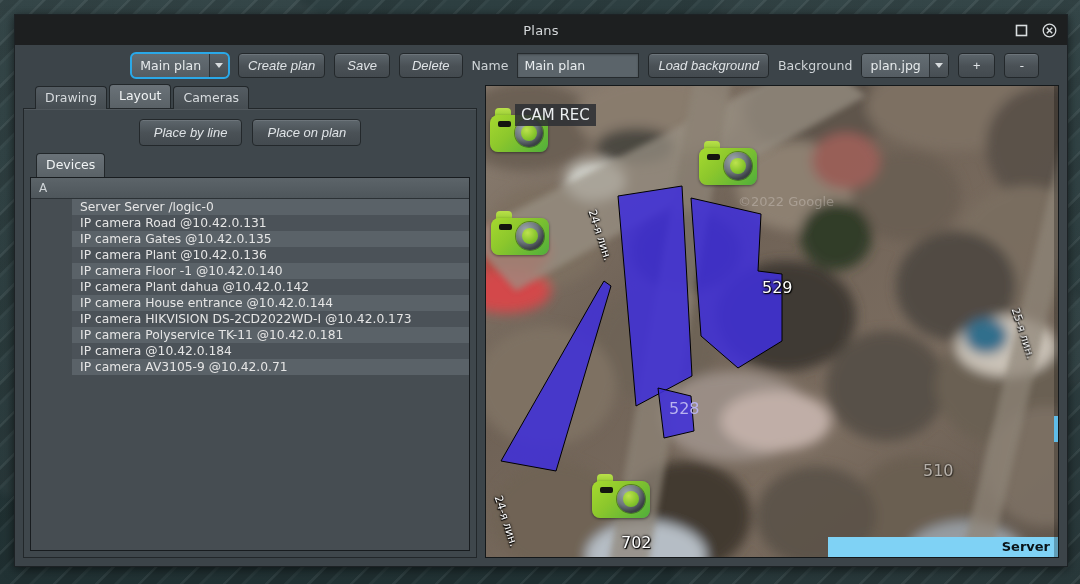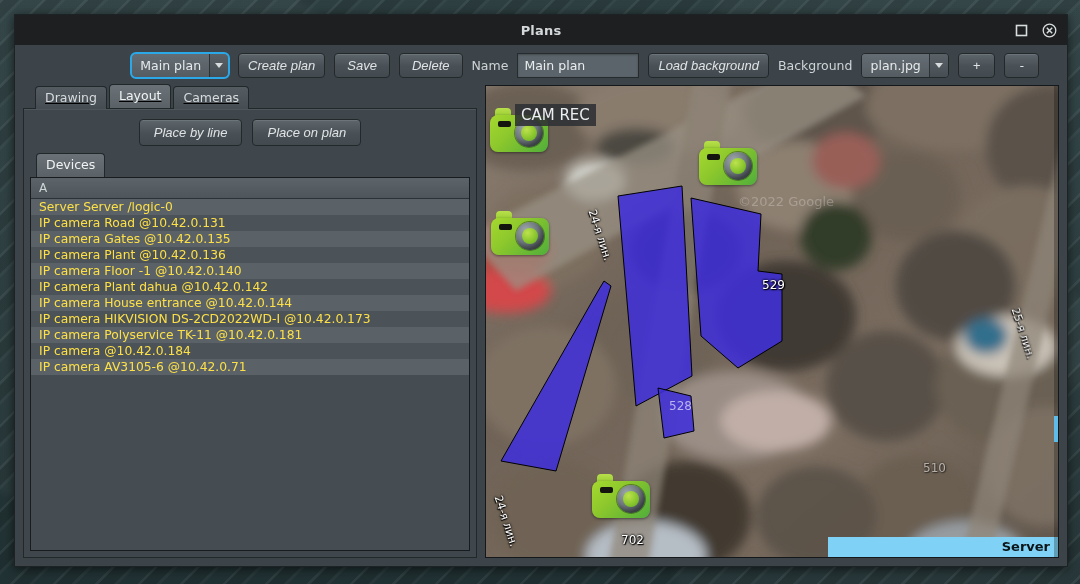--- a/index.html
+++ b/index.html
@@ -32,21 +32,21 @@
     background:#3c4449;
     border:1px solid #1d2225;
     box-shadow:0 2px 10px rgba(0,0,0,.6);
     display:flex;flex-direction:column;
   }
   .titlebar{
     height:30px;background:#1d1f20;color:#d5d8da;
     display:flex;align-items:center;justify-content:center;
     position:relative;flex:none;font-size:13px;
   }
-  .titlebar .tb-title{letter-spacing:.2px;font-weight:bold;}
+  .titlebar .tb-title{letter-spacing:.2px;}
   .tb-buttons{position:absolute;right:10px;top:0;height:30px;display:flex;align-items:center;gap:12px;}
   .tb-btn{width:16px;height:16px;display:flex;align-items:center;justify-content:center;cursor:pointer;}
   .tb-btn svg{display:block;}
   
   .toolbar{
     flex:none;height:40px;display:flex;align-items:center;gap:9px;
     padding:0 0 0 88px;background:#3c4449;justify-content:center;
   }
   .btn{
     background:linear-gradient(180deg,#5d666c 0%,#4a5156 52%,#434a4f 100%);
@@ -76,21 +76,21 @@
   .lbl{color:#cfd4d7;font-size:12.5px;}
   .textfield{
     background:#5b646a;border:1px solid #262b2e;
     color:#e9edef;font-size:12.5px;padding:4px 6px;line-height:15px;
     width:108px;font-family:inherit;box-shadow:inset 0 1px 2px rgba(0,0,0,.25);
   }
   
   .body{flex:1;display:flex;padding:0 8px 8px 8px;gap:8px;min-height:0;}
   .leftpane{width:454px;display:flex;flex-direction:column;min-height:0;}
   
-  .tabrow{display:flex;align-items:flex-end;gap:2px;padding-left:12px;height:23px;text-decoration:underline;}
+  .tabrow{display:flex;align-items:flex-end;gap:2px;padding-left:12px;height:23px;}
   .tab{
     background:linear-gradient(180deg,#545c62 0%,#464d52 100%);
     border:1px solid #22272a;border-bottom:none;border-radius:4px 4px 0 0;
     color:#d7dbde;font-size:12.5px;padding:3px 9px 4px 9px;cursor:pointer;position:relative;top:1px;
   }
   .tab.active{
     background:linear-gradient(180deg,#6a7278 0%,#5a6267 100%);
     color:#f0f3f4;padding-bottom:5px;top:0;z-index:2;
   }
   .tabpanel{
@@ -105,22 +105,22 @@
     display:flex;flex-direction:column;min-height:0;
     box-shadow:inset 0 0 0 1px #5a6369;
   }
   .listhdr{
     height:20px;background:linear-gradient(180deg,#5c6469 0%,#4e565b 100%);
     border-bottom:1px solid #2c3236;color:#cfd4d7;font-size:12px;
     display:flex;align-items:center;padding-left:8px;
   }
   .listbody{flex:1;overflow:hidden;background:#464d52;}
   .lrow{
-    height:16px;line-height:16px;color:#fde047;font-size:12.3px;
-    padding-left:8px;white-space:nowrap;cursor:default;
+    height:16px;line-height:16px;color:#e5e5e5;font-size:12.3px;
+    padding-left:8px;white-space:nowrap;cursor:default;margin-left:41px;
   }
   .lrow:nth-child(odd){background:#5a6268;}
   .lrow:nth-child(even){background:#4b5258;}
   
   .mappane{
     flex:1;border:1px solid #14181a;position:relative;overflow:hidden;background:#6b6159;
   }
   #mapimg{position:absolute;inset:0;}
   .cam{position:absolute;width:58px;height:44px;}
   .cam .cbody{
@@ -147,21 +147,21 @@
   .camrec{
     position:absolute;background:rgba(45,48,52,.88);color:#eceff1;font-size:15px;
     padding:2px 6px;white-space:nowrap;
   }
   
   .mlabel{
     position:absolute;color:#fff;font-size:11px;white-space:nowrap;
     text-shadow:0 0 2px #000,0 0 3px #000,1px 1px 1px #000;
     font-family:"DejaVu Sans","Liberation Sans",sans-serif;
   }
-  .mlabel.small{font-size:12px;}
+  .mlabel.small{font-size:16px;}
   
   .srvpanel{
     position:absolute;right:0;bottom:0;width:230px;
   }
   .srvtitle{
     background:#7fd2f5;color:#0b1418;font-weight:bold;font-size:13px;
     text-align:right;padding:2px 8px 3px 0;
   }
   .srvbody{
     background:rgba(18,30,38,.30);padding:1px 0 3px 4px;
@@ -247,21 +247,21 @@
               <div class="lrow">Server Server /logic-0</div>
               <div class="lrow">IP camera Road  @10.42.0.131</div>
               <div class="lrow">IP camera Gates  @10.42.0.135</div>
               <div class="lrow">IP camera Plant  @10.42.0.136</div>
               <div class="lrow">IP camera Floor -1  @10.42.0.140</div>
               <div class="lrow">IP camera Plant dahua  @10.42.0.142</div>
               <div class="lrow">IP camera House entrance  @10.42.0.144</div>
               <div class="lrow">IP camera HIKVISION DS-2CD2022WD-I  @10.42.0.173</div>
               <div class="lrow">IP camera Polyservice TK-11  @10.42.0.181</div>
               <div class="lrow">IP camera   @10.42.0.184</div>
-              <div class="lrow">IP camera AV3105-6  @10.42.0.71</div>
+              <div class="lrow">IP camera AV3105-9  @10.42.0.71</div>
             </div>
         </div>
       </div>
     </div>
 
     <div class="mappane">
 
       <svg id="mapimg" width="592" height="492" viewBox="0 0 592 492" preserveAspectRatio="none">
         <defs>
           <linearGradient id="ground" x1="0" y1="0" x2="1" y2="1">

